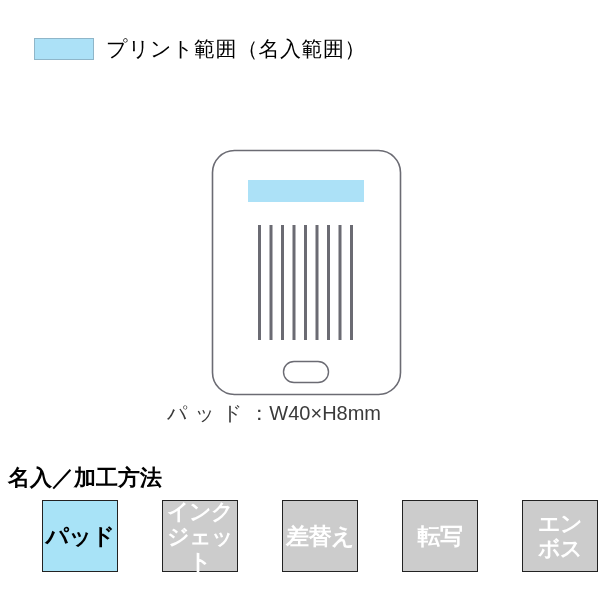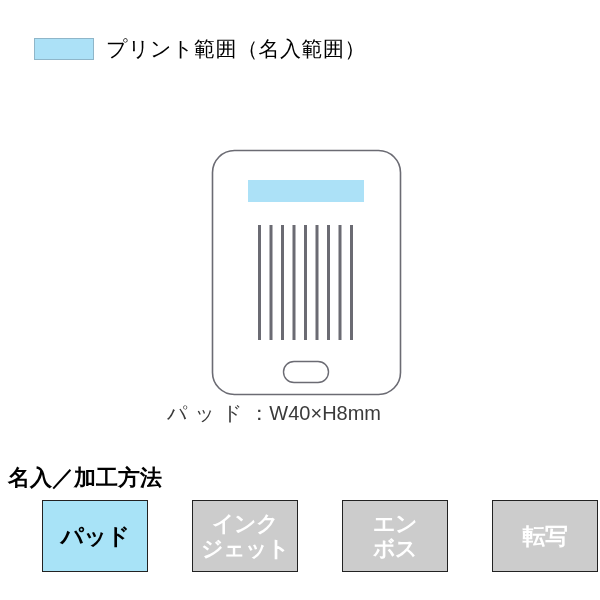--- a/index.html
+++ b/index.html
@@ -152,16 +152,17 @@
 </div>
 
 <div class="size-caption"><span class="kana">パッド</span><span>：</span><span>W40×H8mm</span></div>
 
 <div class="section-heading">名入／加工方法</div>
 
 <div class="method-chips">
   <div class="chip is-active">パッド</div>
   <div class="chip two-line">インク
 ジェット</div>
+  <div class="chip">差替え</div>
+  <div class="chip">転写</div>
   <div class="chip two-line">エン
 ボス</div>
-  <div class="chip">転写</div>
 </div>
 
 </body></html>

